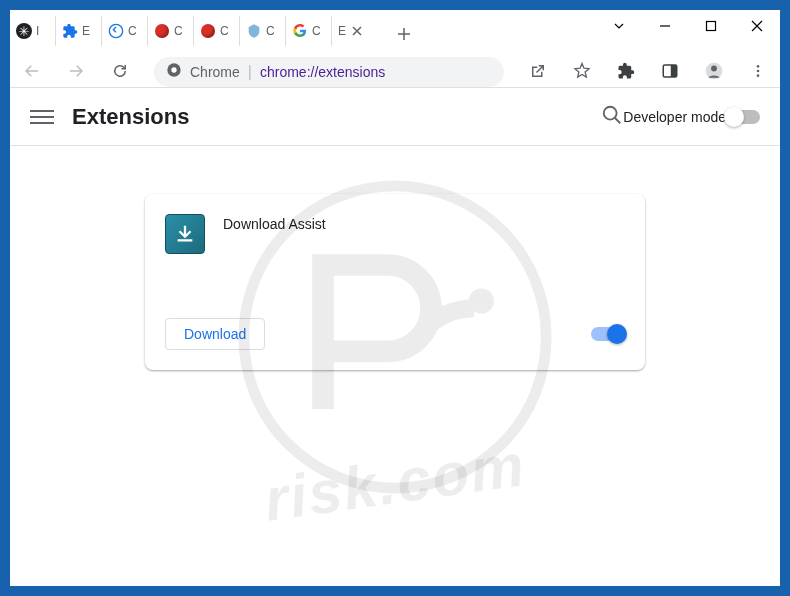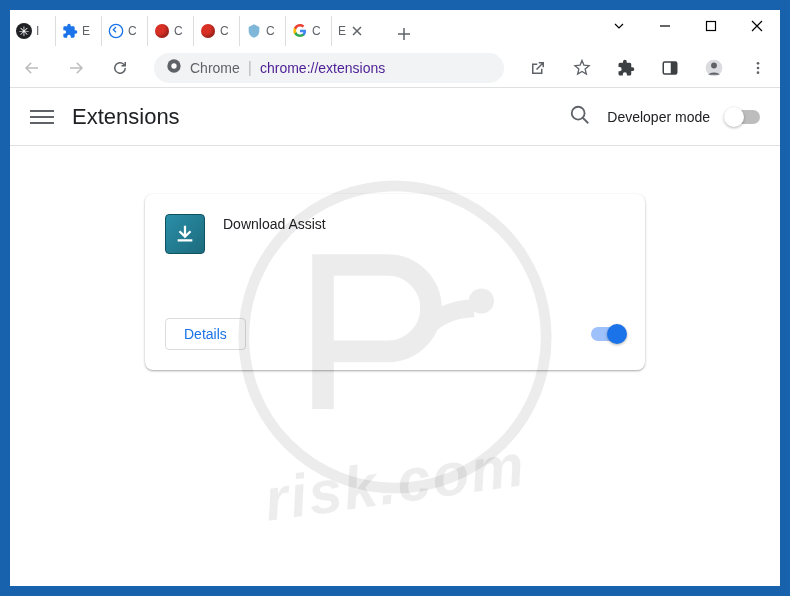--- a/index.html
+++ b/index.html
@@ -11,36 +11,36 @@
 .tab { display: flex; align-items: center; padding: 6px 6px; font-size: 12px; color: #5f6368; border-right: 1px solid #ddd; gap: 4px; min-width: 46px; height: 30px; }
 .tab.active { background: #fff; border-radius: 8px 8px 0 0; border-right: none; position: relative; min-width: 54px; }
 .tab .tab-icon { width: 16px; height: 16px; display: flex; align-items: center; justify-content: center; font-size: 13px; flex-shrink: 0; }
 .tab .tab-label { white-space: nowrap; overflow: hidden; }
 .tab .tab-close { width: 14px; height: 14px; display: flex; align-items: center; justify-content: center; color: #5f6368; cursor: pointer; }
 .newtab { width: 28px; height: 28px; display: flex; align-items: center; justify-content: center; font-size: 18px; color: #5f6368; cursor: pointer; margin-top: 4px; margin-left: 4px; }
 
 .win-controls { display: flex; }
 .win-btn { width: 46px; height: 32px; display: flex; align-items: center; justify-content: center; font-size: 14px; color: #000; cursor: pointer; }
 
-.toolbar { height: 40px; background: #fff; border-bottom: 1px solid #e0e0e0; display: flex; align-items: center; padding: 0 6px; gap: 12px; }
+.toolbar { height: 40px; background: #fff; border-bottom: 1px solid #e0e0e0; display: flex; align-items: flex-end; padding: 0 6px; gap: 12px; }
 .nav-btn { width: 32px; height: 32px; display: flex; align-items: center; justify-content: center; color: #5f6368; border-radius: 50%; cursor: pointer; }
 .nav-btn.disabled { color: #bdbdbd; cursor: default; }
 .omnibox { flex: 1; height: 30px; background: #f1f3f4; border-radius: 15px; display: flex; align-items: center; padding: 0 12px; gap: 8px; margin: 0 6px; }
 .omnibox .addr-prefix { color: #5f6368; font-size: 14px; }
 .omnibox .addr-sep { color: #bdbdbd; }
 .omnibox .addr-path { color: #4c1d95; font-size: 14px; }
 .tb-icon { width: 32px; height: 32px; display: flex; align-items: center; justify-content: center; color: #5f6368; cursor: pointer; }
 
 .content { flex: 1; background: #fff; position: relative; overflow: hidden; }
 
 .ext-header { height: 58px; display: flex; align-items: center; padding: 0 20px; border-bottom: 1px solid #e0e0e0; }
 .hamburger { width: 24px; height: 24px; display: flex; flex-direction: column; justify-content: center; gap: 4px; cursor: pointer; margin-right: 18px; }
 .hamburger span { height: 2px; background: #5f6368; }
-.ext-title { font-size: 22px; font-weight: 400; color: #202124; }
-.ext-header-right { margin-left: auto; display: flex; align-items: center; gap: 16px; }
+.ext-title { font-size: 22px; font-weight: 700; color: #202124; }
+.ext-header-right { margin-left: auto; display: flex; align-items: center; }
 .search-btn { color: #5f6368; cursor: pointer; }
 .dev-mode { font-size: 14px; color: #202124; }
 .toggle-off { width: 34px; height: 14px; background: #bdbdbd; border-radius: 7px; position: relative; cursor: pointer; }
 .toggle-off::after { content: ''; position: absolute; left: -2px; top: -3px; width: 20px; height: 20px; background: #fff; border-radius: 50%; box-shadow: 0 1px 3px rgba(0,0,0,.3); }
 
 .ext-body { padding: 48px 0 1px 0; display: flex; justify-content: center; }
 .ext-card { width: 500px; background: #fff; border-radius: 8px; box-shadow: 0 1px 3px rgba(0,0,0,.12), 0 1px 2px rgba(0,0,0,.24); padding: 20px; }
 .ext-card-top { display: flex; gap: 18px; min-height: 80px; }
 .ext-icon { width: 40px; height: 40px; background: linear-gradient(135deg, #2a8fa8, #1d6b7d); border: 1px solid #0e5260; border-radius: 4px; display: flex; align-items: center; justify-content: center; flex-shrink: 0; }
 .ext-icon svg { width: 22px; height: 22px; }
@@ -259,21 +259,21 @@
       <div class="ext-card">
         <div class="ext-card-top">
           <div class="ext-icon">
             <svg viewBox="0 0 24 24">
                 <path d="M12 3 v12 M6 9 l6 6 l6 -6 M4 19 h16" fill="none" stroke="#fff" stroke-width="2.5"></path>
               </svg>
           </div>
           <div class="ext-name">Download Assist</div>
         </div>
         <div class="ext-card-bottom">
-          <button class="ext-btn">Details</button>
+          <button class="ext-btn">Download</button>
           <div class="ext-spacer"></div>
           <div class="toggle-on"></div>
         </div>
       </div>
     </div>
 
   </div>
 </div>
 
 </body></html>

